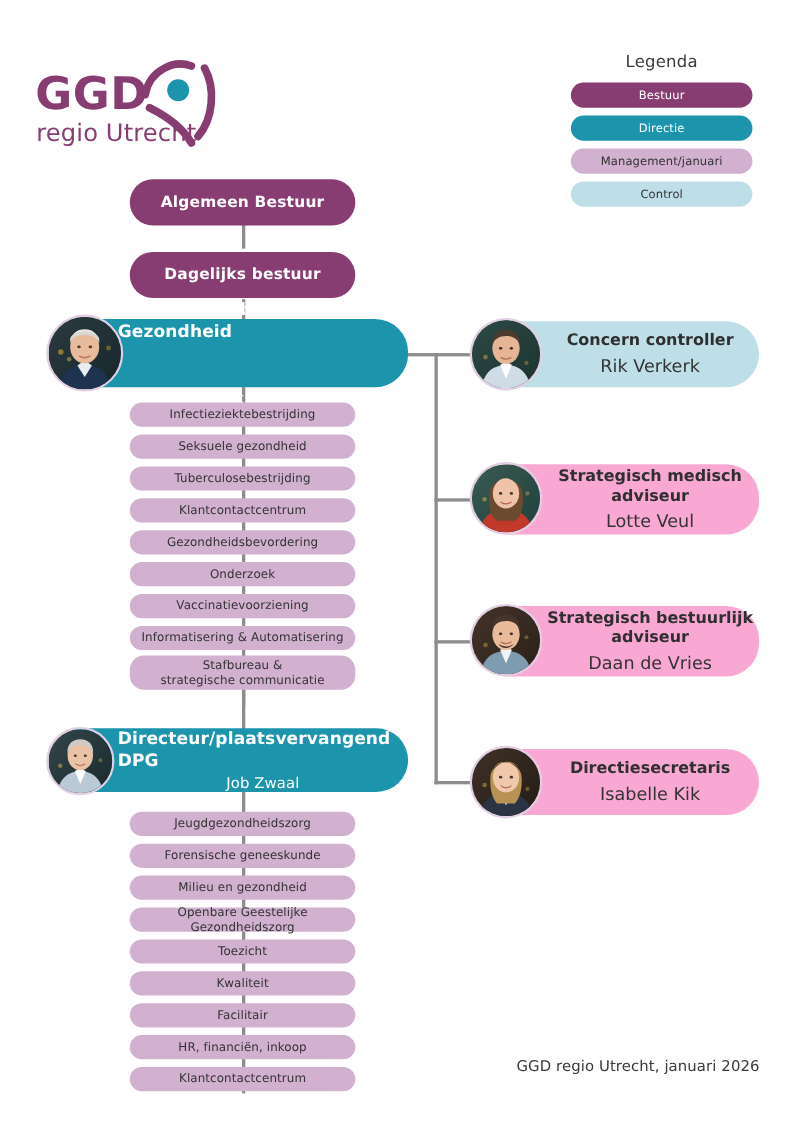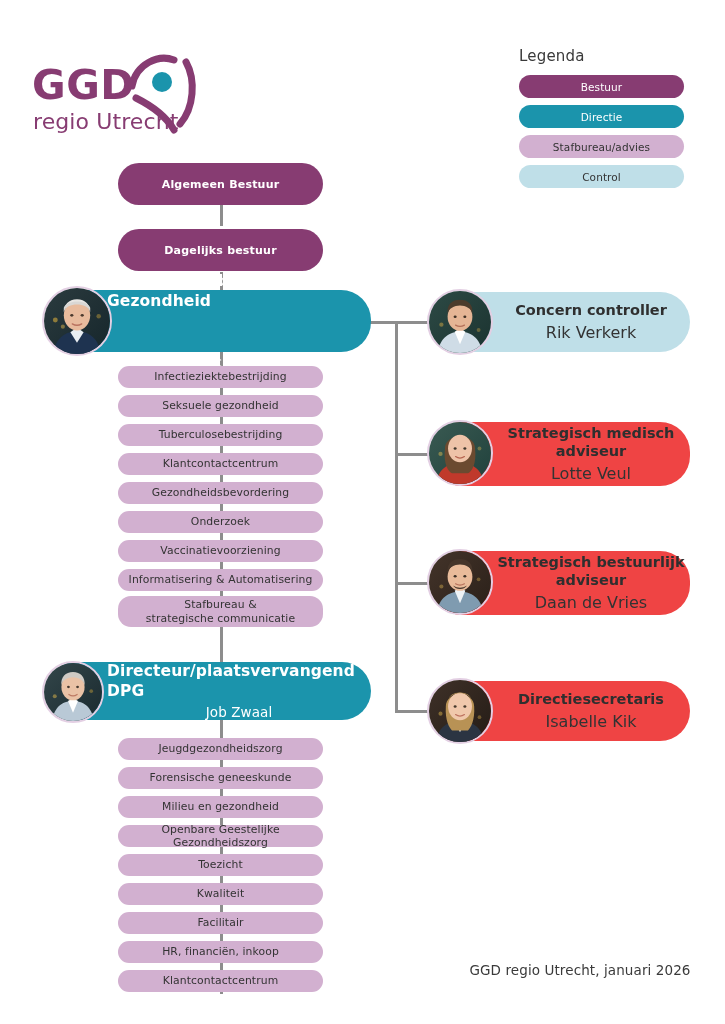--- a/index.html
+++ b/index.html
@@ -20,60 +20,60 @@
   }
   .logo-sub{
     position:absolute;left:1px;top:56px;font-size:22px;color:#873C72;
     line-height:1;letter-spacing:.1px;
   }
   .logo-mark{position:absolute;left:90px;top:-5px;width:80px;height:90px;}
 
   
   .legend{position:absolute;left:519px;top:47px;width:165px;}
   .legend-title{
-    font-size:15px;color:#3a3a3a;margin:0 0 10px 0;
+    font-size:15px;color:#3a3a3a;text-align:center;margin:0 0 10px 0;
     letter-spacing:.2px;
   }
   .legend-item{
     height:23px;border-radius:12px;margin-bottom:7px;
     display:flex;align-items:center;justify-content:center;
     font-size:10.5px;letter-spacing:.1px;
   }
 
   
   .conn{position:absolute;background:#8d8d8d;}
   .vline{width:3px;}
   .hline{height:3px;}
 
   
   .pill{
     position:absolute;border-radius:26px;box-sizing:border-box;
     display:flex;flex-direction:column;align-items:center;justify-content:center;
   }
 
   .bestuur-box{
-    background:#873C72;color:#ffffff;font-weight:bold;font-size:11px;
+    background:#873C72;color:#ffffff;font-weight:bold;font-size:14px;
     letter-spacing:.2px;
   }
 
   .dir-box{
     background:#1B94AC;color:#ffffff;border-radius:30px;
   }
   .dir-title{font-weight:bold;font-size:15.5px;letter-spacing:.1px;line-height:1.25;}
   .dir-name{font-size:13.5px;margin-top:3px;letter-spacing:.1px;}
 
   .unit-box{
     background:#D2B0D0;color:#333333;font-size:10.8px;letter-spacing:.1px;
     line-height:1.25;text-align:center;border-radius:13px;
   }
 
   .adv-box{border-radius:30px;}
   .adv-title{font-weight:bold;font-size:14.5px;line-height:1.22;text-align:center;color:#2f2f2f;}
   .adv-name{font-size:16px;margin-top:3px;color:#333333;}
-  .adv-mauve{background:#ef4444;}
+  .adv-mauve{background:#f9a8d4;}
   .adv-blue{background:#BFDFE8;}
 
   
   .photo{
     position:absolute;border-radius:50%;overflow:hidden;
     border:2px solid #e3cfe3;box-sizing:border-box;
   }
   .photo svg{display:block;width:100%;height:100%;}
 
   
@@ -100,21 +100,21 @@
 
   <div class="legend">
     <div class="legend-title">Legenda</div>
     <div class="legend-item" style="background:#873C72;color:#ffffff;">
       <span>Bestuur</span>
     </div>
     <div class="legend-item" style="background:#1B94AC;color:#ffffff;">
       <span>Directie</span>
     </div>
     <div class="legend-item" style="background:#D2B0D0;color:#333333;">
-      <span>Stafbureau/advies</span>
+      <span>Management/januari</span>
     </div>
     <div class="legend-item" style="background:#BFDFE8;color:#333333;">
       <span>Control</span>
     </div>
   </div>
 
   <div class="conn vline" style="left:220px;top:202px;height:24px;"></div>
   <div class="conn vline" style="left:220px;top:272px;height:24px;"></div>
   <div class="conn vline" style="left:220px;top:352px;height:290px;"></div>
   <div class="conn vline" style="left:220px;top:625px;height:40px;"></div>

